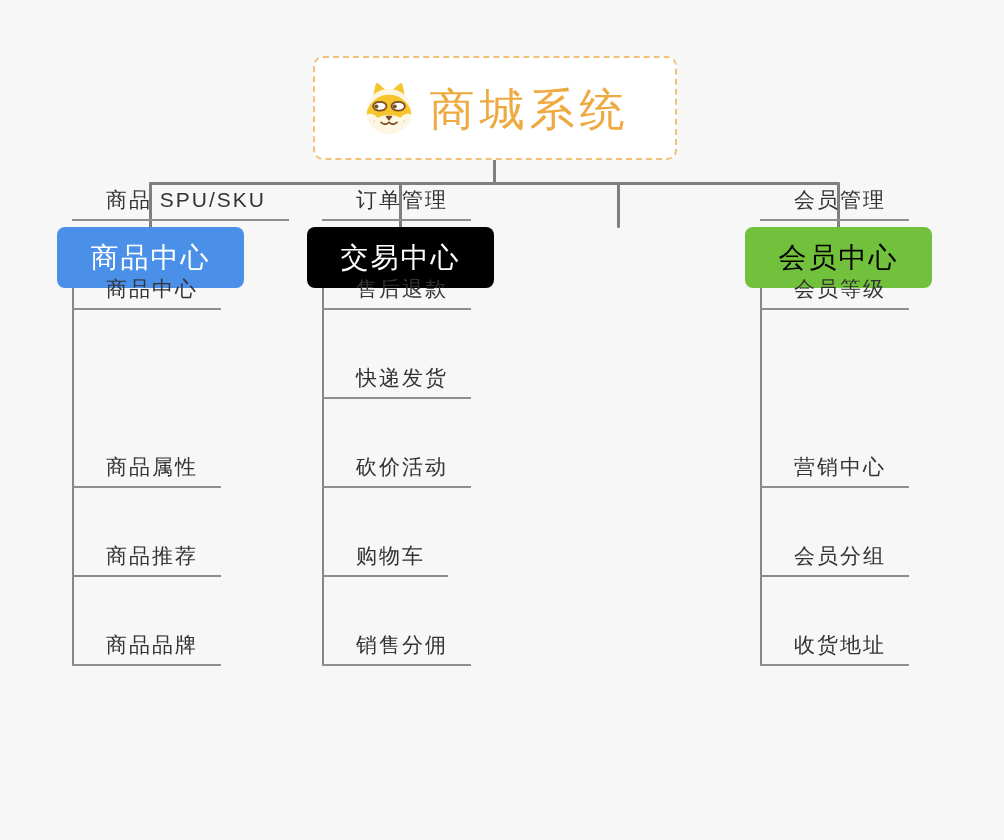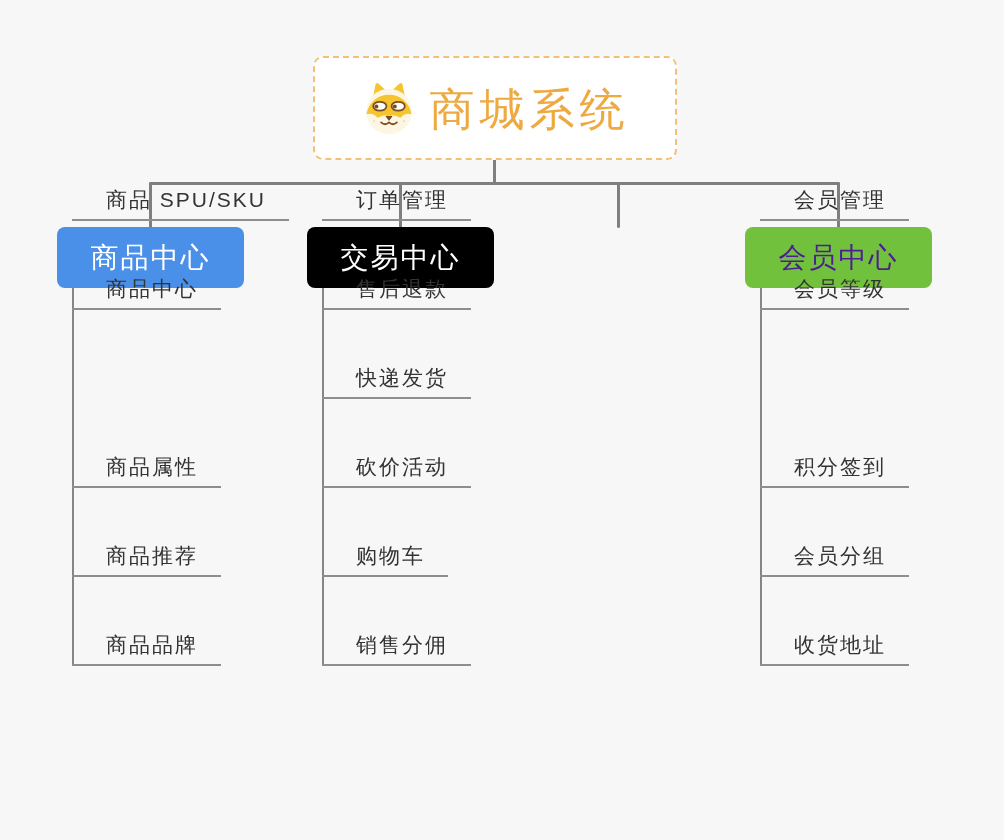--- a/index.html
+++ b/index.html
@@ -108,24 +108,24 @@
     <div class="item r0">订单管理</div>
     <div class="item r1">售后退款</div>
     <div class="item r2">快递发货</div>
     <div class="item r3">砍价活动</div>
     <div class="item r4">购物车</div>
     <div class="item r5">销售分佣</div>
   </div>
 
 
   <div class="branch branch-3">
-    <div class="branch-header" style="background: rgb(114, 193, 60); color: #4c1d95;">
+    <div class="branch-header" style="background: rgb(114, 193, 60); color: #000000;">
       <span>会员中心</span>
     </div>
     <div class="trunk"></div>
     <div class="item r0">会员管理</div>
     <div class="item r1">会员等级</div>
-    <div class="item r3">积分签到</div>
+    <div class="item r3">营销中心</div>
     <div class="item r4">会员分组</div>
     <div class="item r5">收货地址</div>
   </div>
 
 </div>
 
 </body></html>

